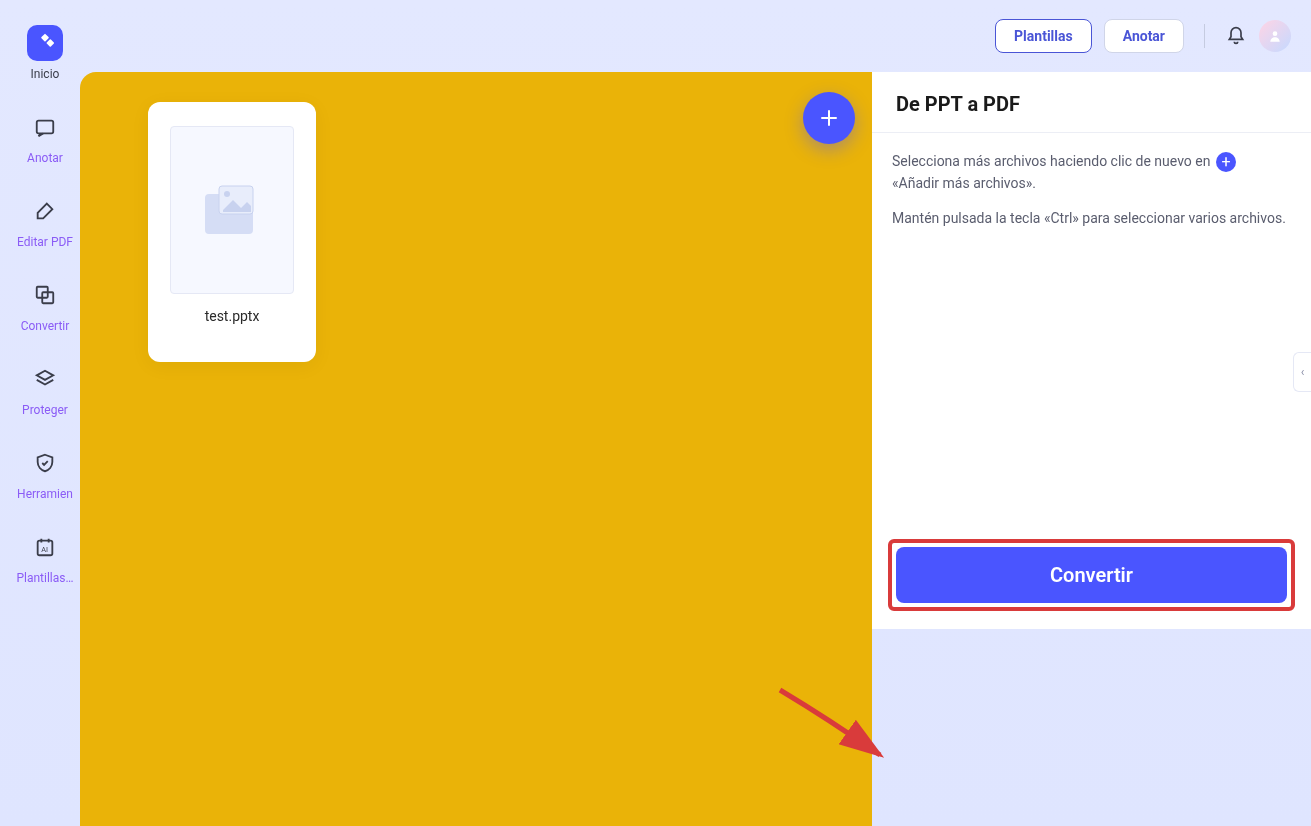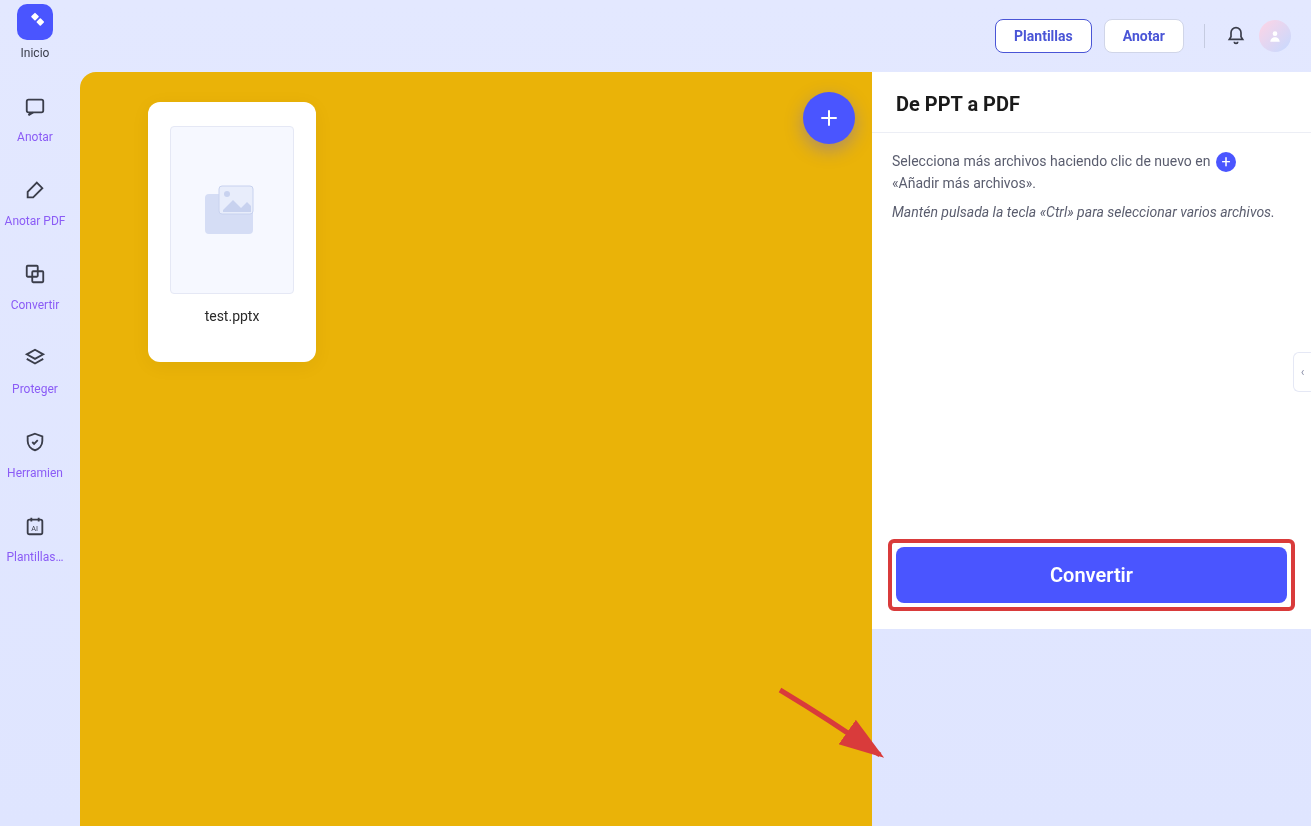--- a/index.html
+++ b/index.html
@@ -7,21 +7,21 @@
 
   
   .header { height: 72px; display: flex; align-items: center; justify-content: flex-end; padding: 0 20px; gap: 12px; }
   .header-btn { padding: 8px 18px; border-radius: 8px; background: #fff; font-size: 14px; border: 1px solid #d0d5e8; cursor: pointer; color: #4a55d6; font-weight: 700; }
   .header-btn.templates { background: #fff; border-color: #4a55d6; }
   .sep { width: 1px; height: 24px; background: #c5cbe0; margin: 0 8px; }
   .bell-icon { width: 22px; height: 22px; cursor: pointer; display:flex; align-items:center; justify-content:center; }
   .avatar { width: 32px; height: 32px; border-radius: 50%; background: linear-gradient(135deg, #ffd4e5, #c5d9ff); display:flex; align-items:center; justify-content:center; cursor:pointer; }
 
   
-  .sidebar { position: absolute; left: 0; top: 0; width: 80px; height: 826px; display: flex; flex-direction: column; align-items: flex-start; padding-top: 4px; gap: 28px; }
+  .sidebar { position: absolute; left: 0; top: 0; width: 80px; height: 826px; display: flex; flex-direction: column; align-items: flex-end; padding-top: 25px; gap: 28px; }
   .side-item { display: flex; flex-direction: column; align-items: center; gap: 6px; cursor: pointer; width: 70px; }
   .side-icon { width: 36px; height: 36px; display:flex; align-items:center; justify-content:center; border-radius: 10px; }
   .side-icon.active { background: #4a55ff; color: #fff; }
   .side-label { font-size: 12px; color: #8b5cf6; text-align: center; white-space: nowrap; overflow: hidden; text-overflow: ellipsis; width: 70px; }
   .side-item.active .side-label { color: #3a3d4a; }
 
   
   .workspace { position: absolute; left: 80px; top: 72px; width: 792px; height: 754px; background: #eab308; border-radius: 16px 0 0 0; }
   .file-card { position: absolute; left: 68px; top: 30px; width: 168px; height: 260px; background: #fff; border-radius: 12px; box-shadow: 0 4px 20px rgba(0,0,0,0.05); display: flex; flex-direction: column; align-items: center; padding: 24px 18px 16px; }
   .file-thumb { width: 124px; height: 168px; border: 1px solid #e5e8f5; border-radius: 4px; background: #f6f8ff; display:flex; align-items:center; justify-content:center; }
@@ -29,21 +29,21 @@
 
   
   .add-btn { position: absolute; left: 803px; top: 92px; width: 52px; height: 52px; border-radius: 50%; background: #4a55ff; display:flex; align-items:center; justify-content:center; cursor:pointer; box-shadow: 0 6px 18px rgba(74,85,255,0.4); }
 
   
   .right-panel { position: absolute; left: 872px; top: 72px; width: 439px; height: 557px; background: #fff; display:flex; flex-direction:column; }
   .panel-title { font-size: 20px; font-weight: 700; padding: 20px 24px 16px; border-bottom: 1px solid #eceef5; color: #1a1a1a; }
   .panel-body { padding: 18px 20px; flex: 1; font-size: 14px; color: #5a5d6e; line-height: 1.55; }
   .panel-text { display: inline; }
   .plus-chip { display: inline-flex; width: 20px; height: 20px; background: #4a55ff; border-radius: 50%; color: #fff; align-items: center; justify-content: center; vertical-align: middle; margin-left: 2px; font-size: 16px; line-height:1; }
-  .panel-text2 { margin-top: 8px; font-style: italic; }
+  .panel-text2 { margin-top: 14px; }
 
   .panel-footer { padding: 14px 16px 18px; }
   .convert-wrap { border: 4px solid #d93b3b; border-radius: 6px; padding: 4px; }
   .convert-btn { width: 100%; height: 56px; background: #4a55ff; color: #fff; border: none; border-radius: 8px; font-size: 20px; font-weight: 600; cursor: pointer; }
 
   
   .collapse-tab { position: absolute; right: 0; top: 352px; width: 18px; height: 40px; background: #fff; border: 1px solid #e5e8f5; border-right: none; border-radius: 6px 0 0 6px; display:flex; align-items:center; justify-content:center; cursor:pointer; font-size: 12px; color: #8a8fa8; }
 
   
   .arrow { position: absolute; left: 770px; top: 680px; pointer-events: none; }
@@ -89,21 +89,21 @@
         </svg>
     </div>
     <span class="side-label">Anotar</span>
   </div>
   <div class="side-item">
     <div class="side-icon">
       <svg width="22" height="22" viewBox="0 0 24 24" fill="none" stroke="#3a3d4a" stroke-width="2">
           <path d="M14 4l6 6-10 10H4v-6L14 4z"></path>
         </svg>
     </div>
-    <span class="side-label">Anotar PDF</span>
+    <span class="side-label">Editar PDF</span>
   </div>
   <div class="side-item">
     <div class="side-icon">
       <svg width="22" height="22" viewBox="0 0 24 24" fill="none" stroke="#3a3d4a" stroke-width="2">
           <rect x="3" y="3" width="12" height="12" rx="1"></rect>
           <rect x="9" y="9" width="12" height="12" rx="1"></rect>
         </svg>
     </div>
     <span class="side-label">Convertir</span>
   </div>

